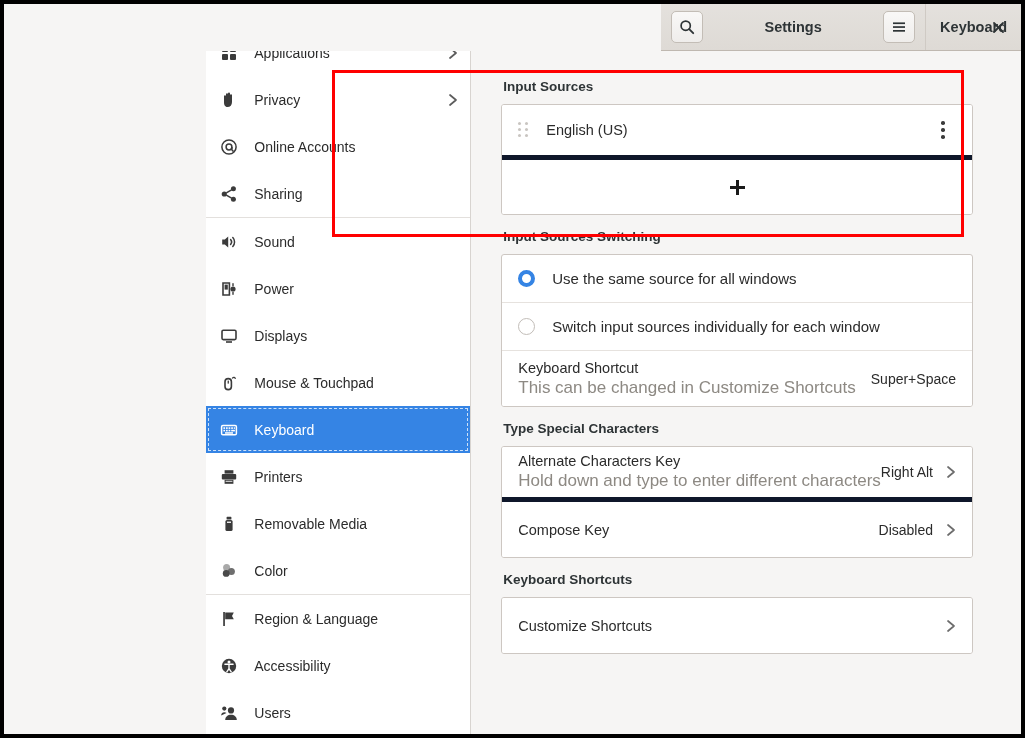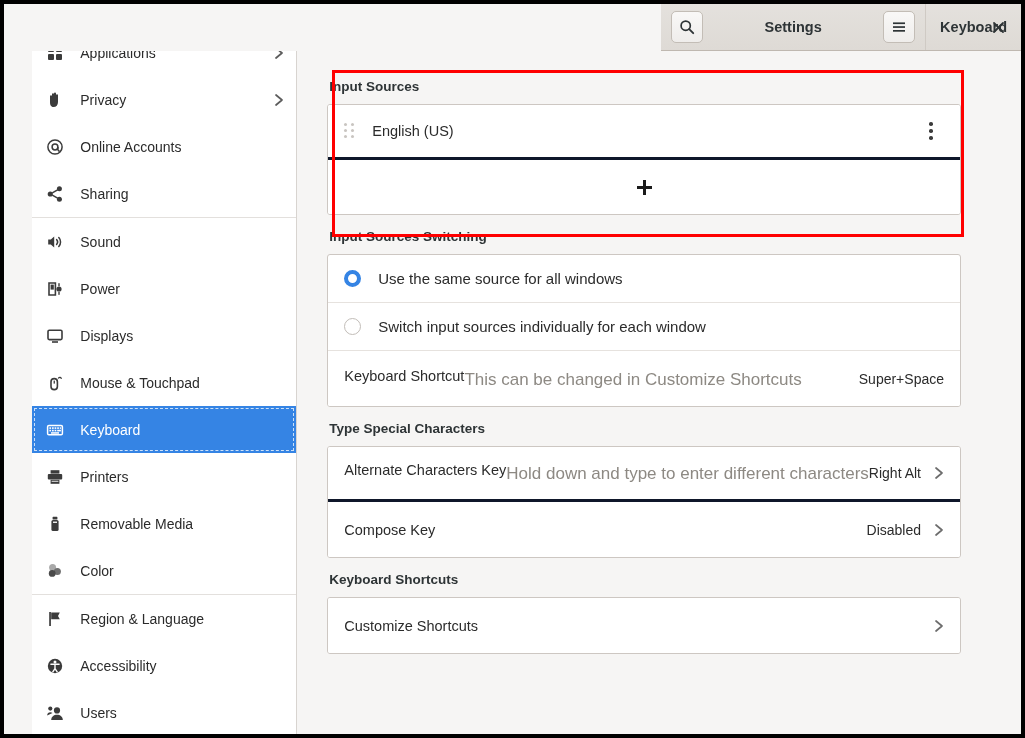--- a/index.html
+++ b/index.html
@@ -138,56 +138,56 @@
   .side-sep { height: 1px; background: #e3e0dd; margin: 0; }
 
   
   .content {
     flex: 1;
     background: #f6f5f4;
     overflow: hidden;
     position: relative;
   }
   .content-inner {
-    padding: 14px 60px 0 30px;
+    padding: 14px 48px 0 30px;
   }
 
   .sec-title {
     font-size: 13.5px;
     font-weight: bold;
     color: #2e3436;
     margin: 14px 0 10px 2px;
   }
 
   .card {
     background: #ffffff;
     border: 1px solid #cdc7c2;
     border-radius: 3px;
     overflow: hidden;
   }
   .row {
     display: flex;
     align-items: center;
     min-height: 55px;
     padding: 6px 16px;
-    border-bottom: 3px solid #0f172a;
+    border-bottom: 5px solid #0f172a;
     background: #ffffff;
     cursor: pointer;
   }
   .row:last-child { border-bottom: none; }
   .row-title {
     font-size: 14.5px;
     color: #2b2b2b;
   }
   .row-sub {
     font-size: 17px;
     color: #8d8983;
     margin-top: 2px;
   }
-  .row-text { display: flex; }
+  .row-text { display: flex; flex-direction: column; }
   .row-value {
     margin-left: auto;
     font-size: 14px;
     color: #2b2b2b;
   }
   .row-chev { margin-left: 13px; display: flex; align-items: center; color: #6d6d6d; }
 
   
   .drag-handle {
     width: 11px; height: 17px;

